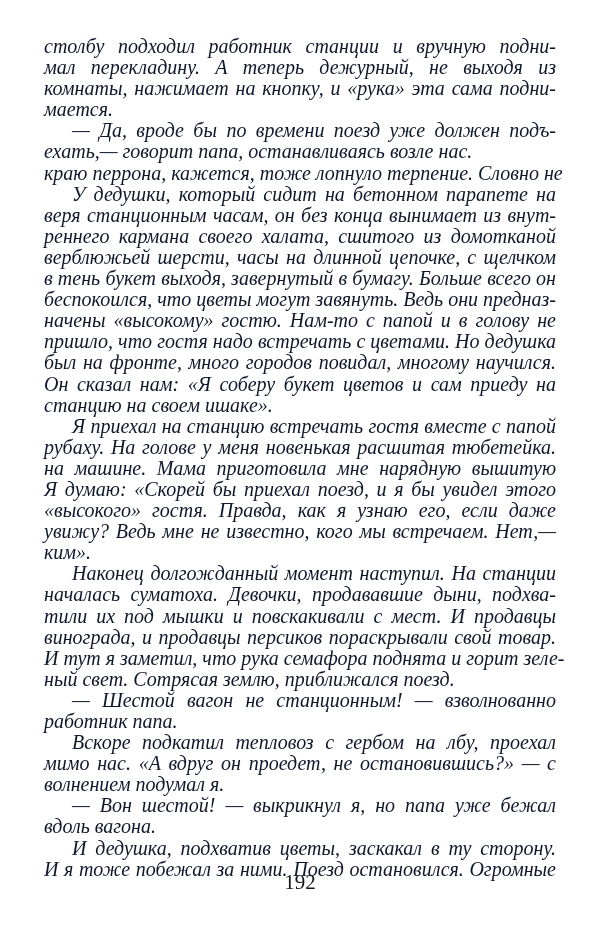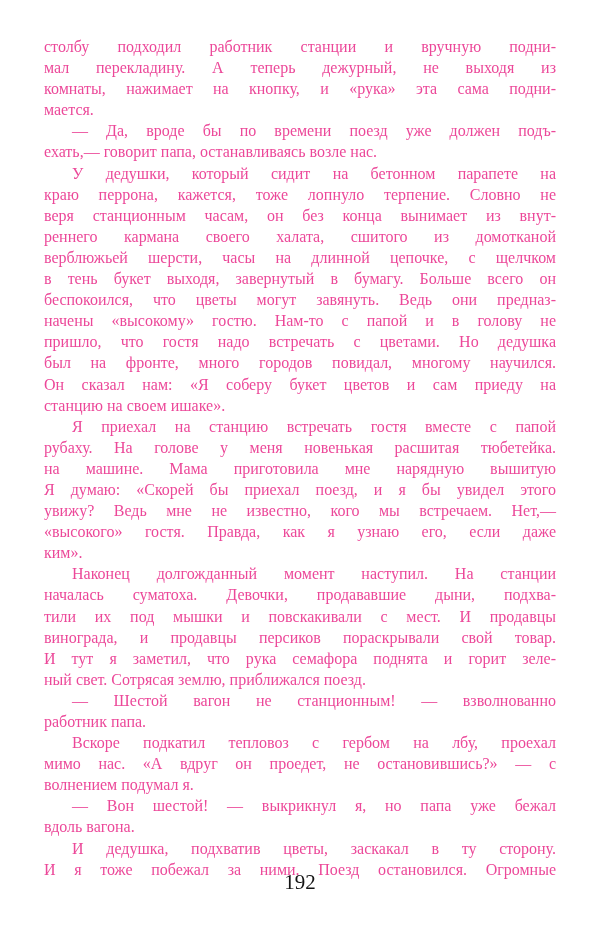--- a/index.html
+++ b/index.html
@@ -3,24 +3,25 @@
 <meta charset="utf-8">
 <style>
   html, body { margin: 0; padding: 0; background: #ffffff; }
   body { width: 600px; height: 926px; position: relative; overflow: hidden; }
   .page {
     position: absolute;
     left: 44px;
     top: 36px;
     width: 512px;
     font-family: "Liberation Serif", serif;
-    font-size: 16px;
+    font-size: 20px;
     line-height: 21.1px;
-    color: #ec4899;
+    color: #0f172a;
     text-align: justify;
+    font-style: italic;
   }
   .line {
     display: block;
     white-space: nowrap;
     text-align: justify;
     text-align-last: justify;
     height: 21.1px;
     overflow: visible;
   }
   .line.last { text-align-last: left; }
@@ -44,40 +45,40 @@
       <span class="line">столбу подходил работник станции и вручную подни-</span>
       <span class="line">мал перекладину. А теперь дежурный, не выходя из</span>
       <span class="line">комнаты, нажимает на кнопку, и «рука» эта сама подни-</span>
       <span class="line last">мается.</span>
     </div>
     <div>
       <span class="line indent">— Да, вроде бы по времени поезд уже должен подъ-</span>
       <span class="line last">ехать,— говорит папа, останавливаясь возле нас.</span>
     </div>
     <div>
+      <span class="line">краю перрона, кажется, тоже лопнуло терпение. Словно не</span>
       <span class="line indent">У дедушки, который сидит на бетонном парапете на</span>
-      <span class="line">краю перрона, кажется, тоже лопнуло терпение. Словно не</span>
       <span class="line">веря станционным часам, он без конца вынимает из внут-</span>
       <span class="line">реннего кармана своего халата, сшитого из домотканой</span>
       <span class="line">верблюжьей шерсти, часы на длинной цепочке, с щелчком</span>
       <span class="line">в тень букет выходя, завернутый в бумагу. Больше всего он</span>
       <span class="line">беспокоился, что цветы могут завянуть. Ведь они предназ-</span>
       <span class="line">начены «высокому» гостю. Нам-то с папой и в голову не</span>
       <span class="line">пришло, что гостя надо встречать с цветами. Но дедушка</span>
       <span class="line">был на фронте, много городов повидал, многому научился.</span>
       <span class="line">Он сказал нам: «Я соберу букет цветов и сам приеду на</span>
       <span class="line last">станцию на своем ишаке».</span>
     </div>
     <div>
       <span class="line indent">Я приехал на станцию встречать гостя вместе с папой</span>
       <span class="line">рубаху. На голове у меня новенькая расшитая тюбетейка.</span>
       <span class="line">на машине. Мама приготовила мне нарядную вышитую</span>
       <span class="line">Я думаю: «Скорей бы приехал поезд, и я бы увидел этого</span>
+      <span class="line">«высокого» гостя. Правда, как я узнаю его, если даже</span>
       <span class="line">увижу? Ведь мне не известно, кого мы встречаем. Нет,—</span>
-      <span class="line">«высокого» гостя. Правда, как я узнаю его, если даже</span>
       <span class="line last">ким».</span>
     </div>
     <div>
       <span class="line indent">Наконец долгожданный момент наступил. На станции</span>
       <span class="line">началась суматоха. Девочки, продававшие дыни, подхва-</span>
       <span class="line">тили их под мышки и повскакивали с мест. И продавцы</span>
       <span class="line">винограда, и продавцы персиков пораскрывали свой товар.</span>
       <span class="line">И тут я заметил, что рука семафора поднята и горит зеле-</span>
       <span class="line last">ный свет. Сотрясая землю, приближался поезд.</span>
     </div>

